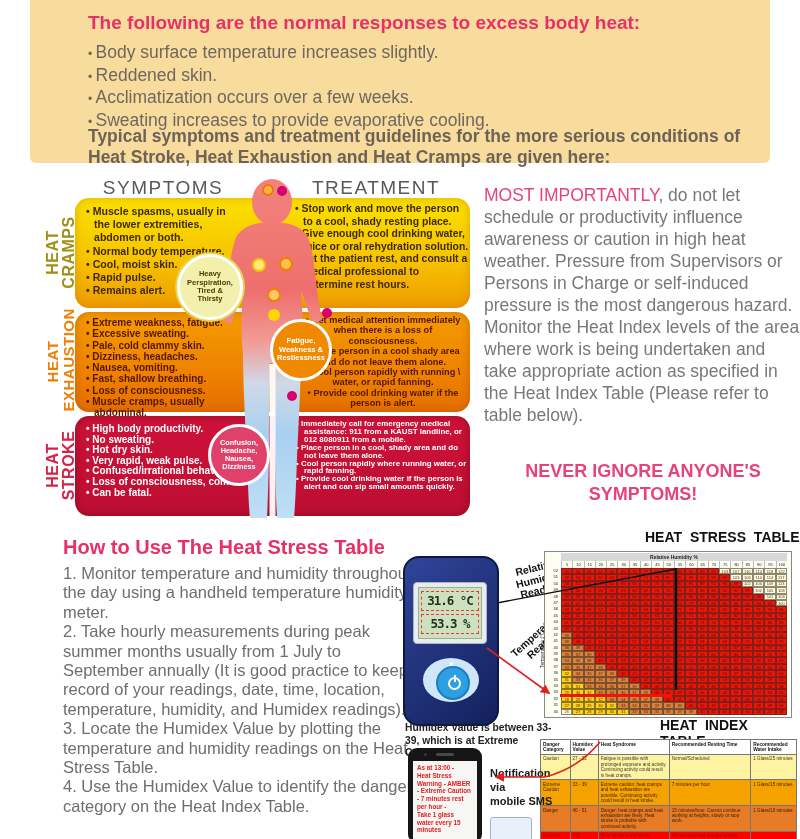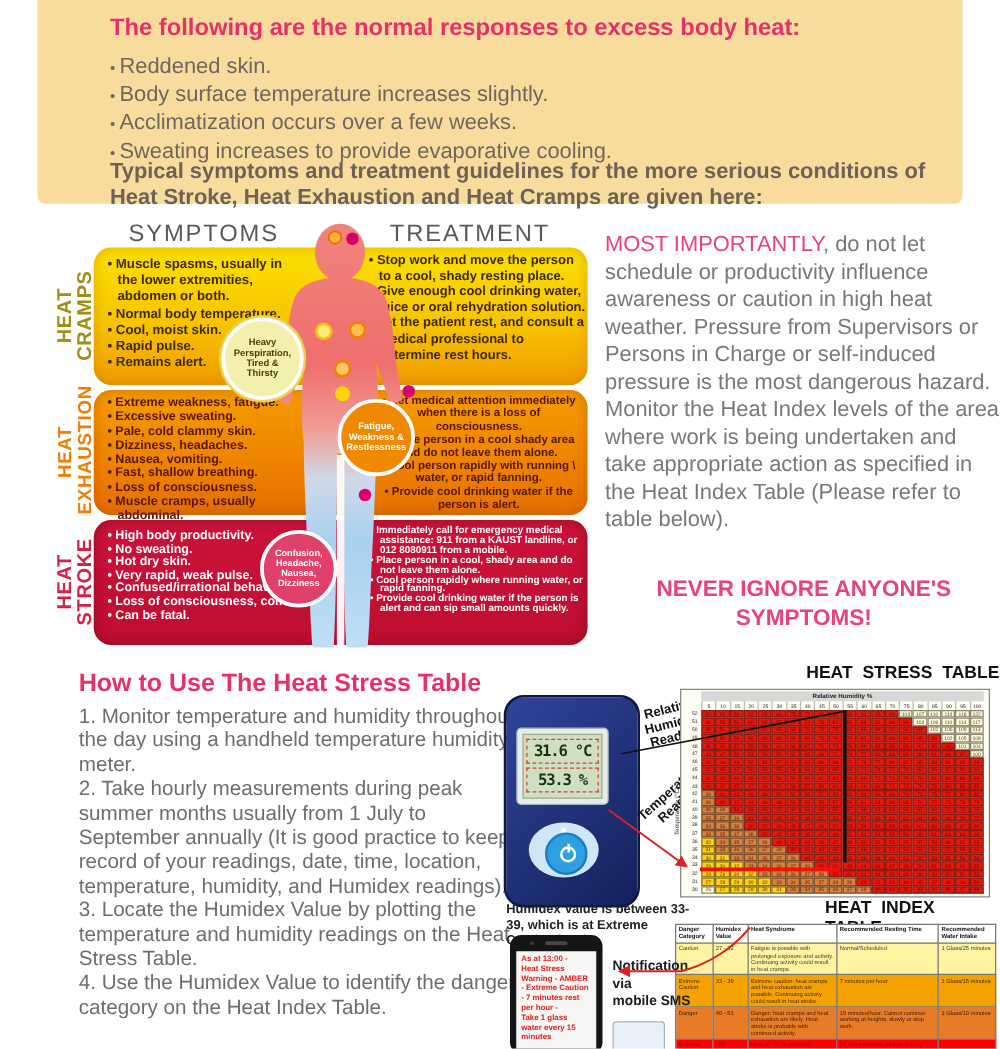--- a/index.html
+++ b/index.html
@@ -52,21 +52,21 @@
   
   #imp{position:absolute;left:484px;top:184px;width:318px;font-size:17.5px;line-height:22px;color:#77787b;}
   #imp .lead{color:#e8427c;}
   #warning{position:absolute;left:484px;top:460px;width:318px;text-align:center;font-size:18px;
            line-height:23px;font-weight:600;color:#e8427c;}
   
   #howto-head{position:absolute;left:63px;top:536px;font-size:20px;font-weight:bold;color:#e73067;}
   #howto-steps{position:absolute;left:63px;top:564px;width:352px;font-size:16.5px;line-height:19.4px;color:#6d6e71;}
   
   #meter{position:absolute;left:403px;top:556px;width:92px;height:166px;
-         background:linear-gradient(135deg,#30449a,#13215c);border:2px solid #0e1840;border-radius:16px;padding-left:13px;}
+         background:linear-gradient(135deg,#30449a,#13215c);border:2px solid #0e1840;border-radius:16px;}
   #meter-frame{position:absolute;left:8px;top:24px;width:72px;height:60px;background:#e8ecef;
                border-radius:4px;border:1px solid #aab4bc;}
   #lcd{position:absolute;left:4px;top:4px;width:62px;height:50px;background:#cfe0c0;border:1px solid #9ab090;}
   .lcd-row{margin:3px 2px 0 2px;border:1px dashed rgba(224,32,32,.85);font-family:"DejaVu Sans Mono",monospace;
            font-weight:bold;font-size:12.5px;color:#173317;text-align:center;line-height:18px;letter-spacing:-1px;}
   #btn-panel{position:absolute;left:18px;top:100px;width:56px;height:44px;background:#cfe6f8;border-radius:50%;}
   #btn-led{position:absolute;left:44px;top:104px;width:4px;height:4px;border-radius:50%;background:#fff;}
   #pwr-btn{position:absolute;left:31px;top:108px;width:30px;height:30px;border-radius:50%;
            background:#2e9fe0;border:2px solid #1a7fc0;}
   #pwr-glyph{position:absolute;left:10px;top:9px;width:9px;height:9px;border:2px solid #fff;border-radius:50%;}
@@ -109,22 +109,22 @@
   #overlay{position:absolute;left:0;top:0;pointer-events:none;z-index:40;}
 </style>
 </head>
 <body>
 
 <div id="page">
 
   <div id="banner">
     <div id="banner-title">The following are the normal responses to excess body heat:</div>
     <div id="banner-bullets">
+        <div class="blt">Body surface temperature increases slightly.</div>
         <div class="blt">Reddened skin.</div>
-        <div class="blt">Body surface temperature increases slightly.</div>
         <div class="blt">Acclimatization occurs over a few weeks.</div>
         <div class="blt">Sweating increases to provide evaporative cooling.</div>
       </div>
     <div id="banner-outro">Typical symptoms and treatment guidelines for the more serious conditions of Heat Stroke, Heat Exhaustion and Heat Cramps are given here:</div>
   </div>
 
   <div class="col-head" id="sym-head">SYMPTOMS</div>
   <div class="col-head" id="trt-head">TREATMENT</div>
 
   <div class="panel" id="p-cramps"></div>

